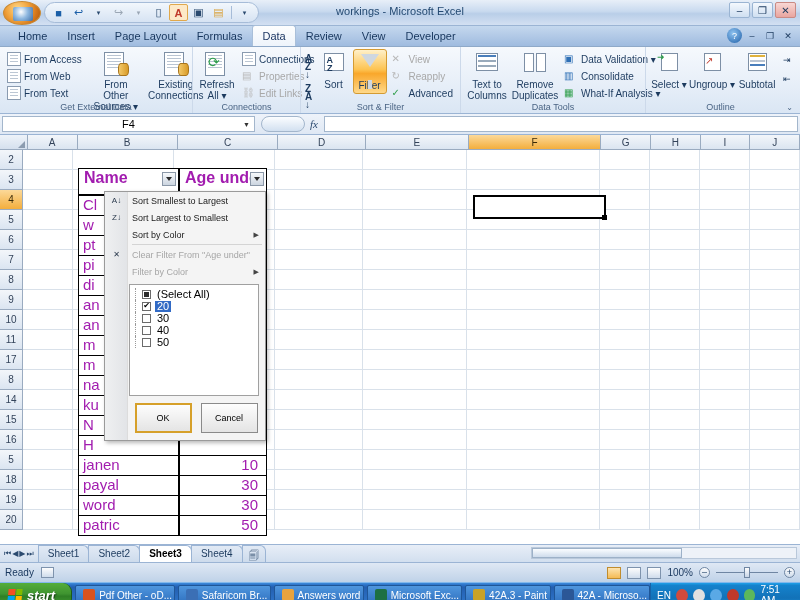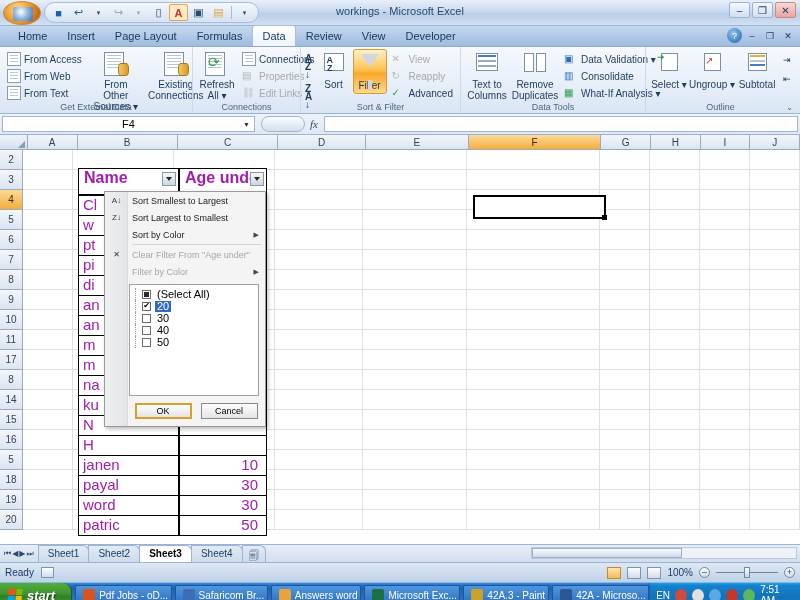--- a/index.html
+++ b/index.html
@@ -220,21 +220,21 @@
   .chk {
     width:9px;height:9px;border:1px solid #6b6b6b;background:#fff;margin-right:4px;
     display:flex;align-items:center;justify-content:center;flex:none;
   }
   .chk.checked::after { content:'✔'; font-size:8px; color:#000; line-height:8px; }
   .chk.indet::after { content:''; width:5px;height:5px;background:#2b2b2b; }
   .chk-row .lbl { padding:0 2px; line-height:11px; }
   .chk-row.sel .lbl { background:#316ac5; color:#fff; }
   .fm-buttons { display:flex; justify-content:center; gap:9px; padding:4px 0 7px 22px; position:relative; z-index:2; }
   .fm-btn {
-    width:57px; height:16px; font-size:9px; color:#000;
+    width:57px; height:30px; font-size:9px; color:#000;
     background:linear-gradient(to bottom,#fdfdfd,#e4e4e4);
     border:1px solid #8a8a8a; display:flex;align-items:center;justify-content:center;
   }
   .fm-btn.default { border:2px solid #d6a02a; }
   .hscroll-bar { flex:1; margin:0 2px; height:12px; background:#eef2f8; border:1px solid #b9c8da; position:relative; }
   .hscroll-thumb { position:absolute; left:44%; top:0; bottom:0; width:120px; background:linear-gradient(to bottom,#fbfdff,#cfdcec); border:1px solid #9db1c8; }
   .sheettabs {
     height:18px; display:flex; align-items:stretch;
     background:linear-gradient(to bottom,#e8eef7,#d2dfef); border-top:1px solid #9bb4d4;
   }
@@ -939,21 +939,21 @@
     <span class="flag">
       <i style="background:#f25022"></i>
         <i style="background:#7fba00"></i>
       <i style="background:#00a4ef"></i>
         <i style="background:#ffb900"></i>
     </span>
     <span>start</span>
   </div>
   <div class="tb-item">
     <span class="tb-ico" style="background:#d9531e"></span>
-    <span>Pdf Jobs - oD...</span>
+    <span>Pdf Other - oD...</span>
   </div>
   <div class="tb-item">
     <span class="tb-ico" style="background:#3b6fb5"></span>
     <span>Safaricom Br...</span>
   </div>
   <div class="tb-item">
     <span class="tb-ico" style="background:#e8a33d"></span>
     <span>Answers word</span>
   </div>
   <div class="tb-item">

